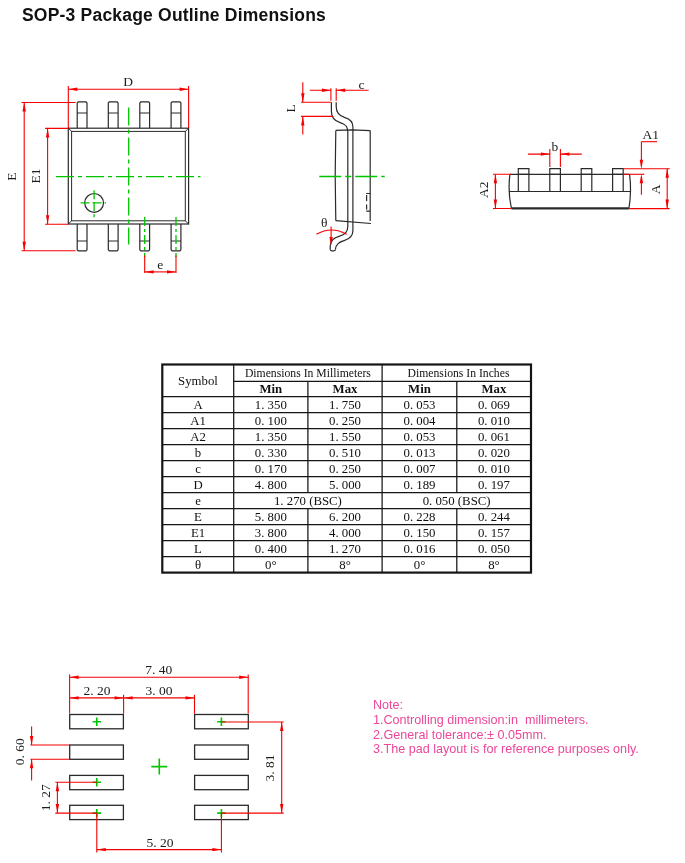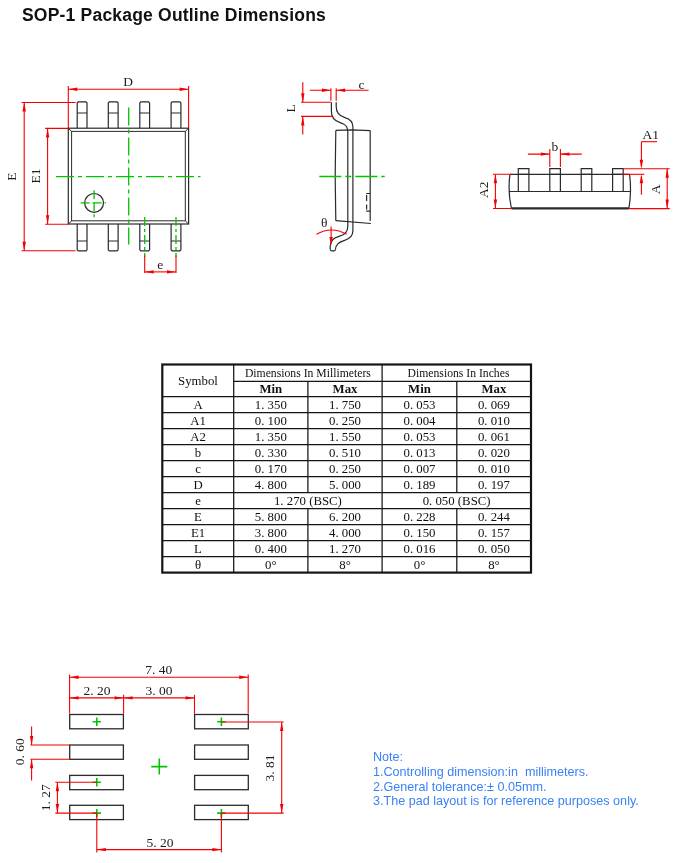--- a/index.html
+++ b/index.html
@@ -3,21 +3,21 @@
 <meta charset="utf-8">
 <style>
   html,body{margin:0;padding:0;background:#ffffff;}
   body{width:685px;height:863px;position:relative;font-family:"Liberation Sans",sans-serif;}
   .lbl{font-family:"Liberation Serif",serif;fill:#1c1c1c;}
   svg{position:absolute;left:0;top:0;}
 </style>
 </head>
 <body>
 
-<div style="position:absolute;left:22px;top:5px;font-size:17.5px;font-weight:bold;color:#111;letter-spacing:0.2px;">SOP-1 Package Outline Dimensions</div>
+<div style="position:absolute;left:22px;top:5px;font-size:17.5px;font-weight:bold;color:#111;letter-spacing:0.2px;">SOP-3 Package Outline Dimensions</div>
 
 <svg width="685" height="863" viewBox="0 0 685 863">
 <g fill="none" stroke-linecap="butt">
 
 <g stroke="#2a2a2a" stroke-width="1.2">
   <rect x="68.3" y="128.2" width="120.3" height="95.8"></rect>
   <rect x="71.6" y="131.4" width="113.7" height="89.4" stroke-width="1"></rect>
   <path stroke-width="1" d="M68.3,128.2 L71.6,131.4 M188.6,128.2 L185.3,131.4 M68.3,224 L71.6,220.8 M188.6,224 L185.3,220.8"></path>
 </g>
 
@@ -370,18 +370,18 @@
 </g>
 <g fill="#f40000" stroke="none">
   <polygon points="96.8,849.6 105.8,847.9 105.8,851.3"></polygon>
   <polygon points="221.4,849.6 212.4,847.9 212.4,851.3"></polygon>
 </g>
 <text class="lbl" x="160" y="846.5" font-size="13.5" text-anchor="middle">5. 20</text>
 
 </g>
 </svg>
 
-<div style="position:absolute;left:373px;top:750px;font-size:12.6px;color:#3b82f6;line-height:14.8px;">
+<div style="position:absolute;left:373px;top:698px;font-size:12.6px;color:#ec4899;line-height:14.8px;">
 Note:<br>
 1.Controlling dimension:in&nbsp; millimeters.<br>
 2.General tolerance:± 0.05mm.<br>
 3.The pad layout is for reference purposes only.
 </div>
 
 </body></html>

